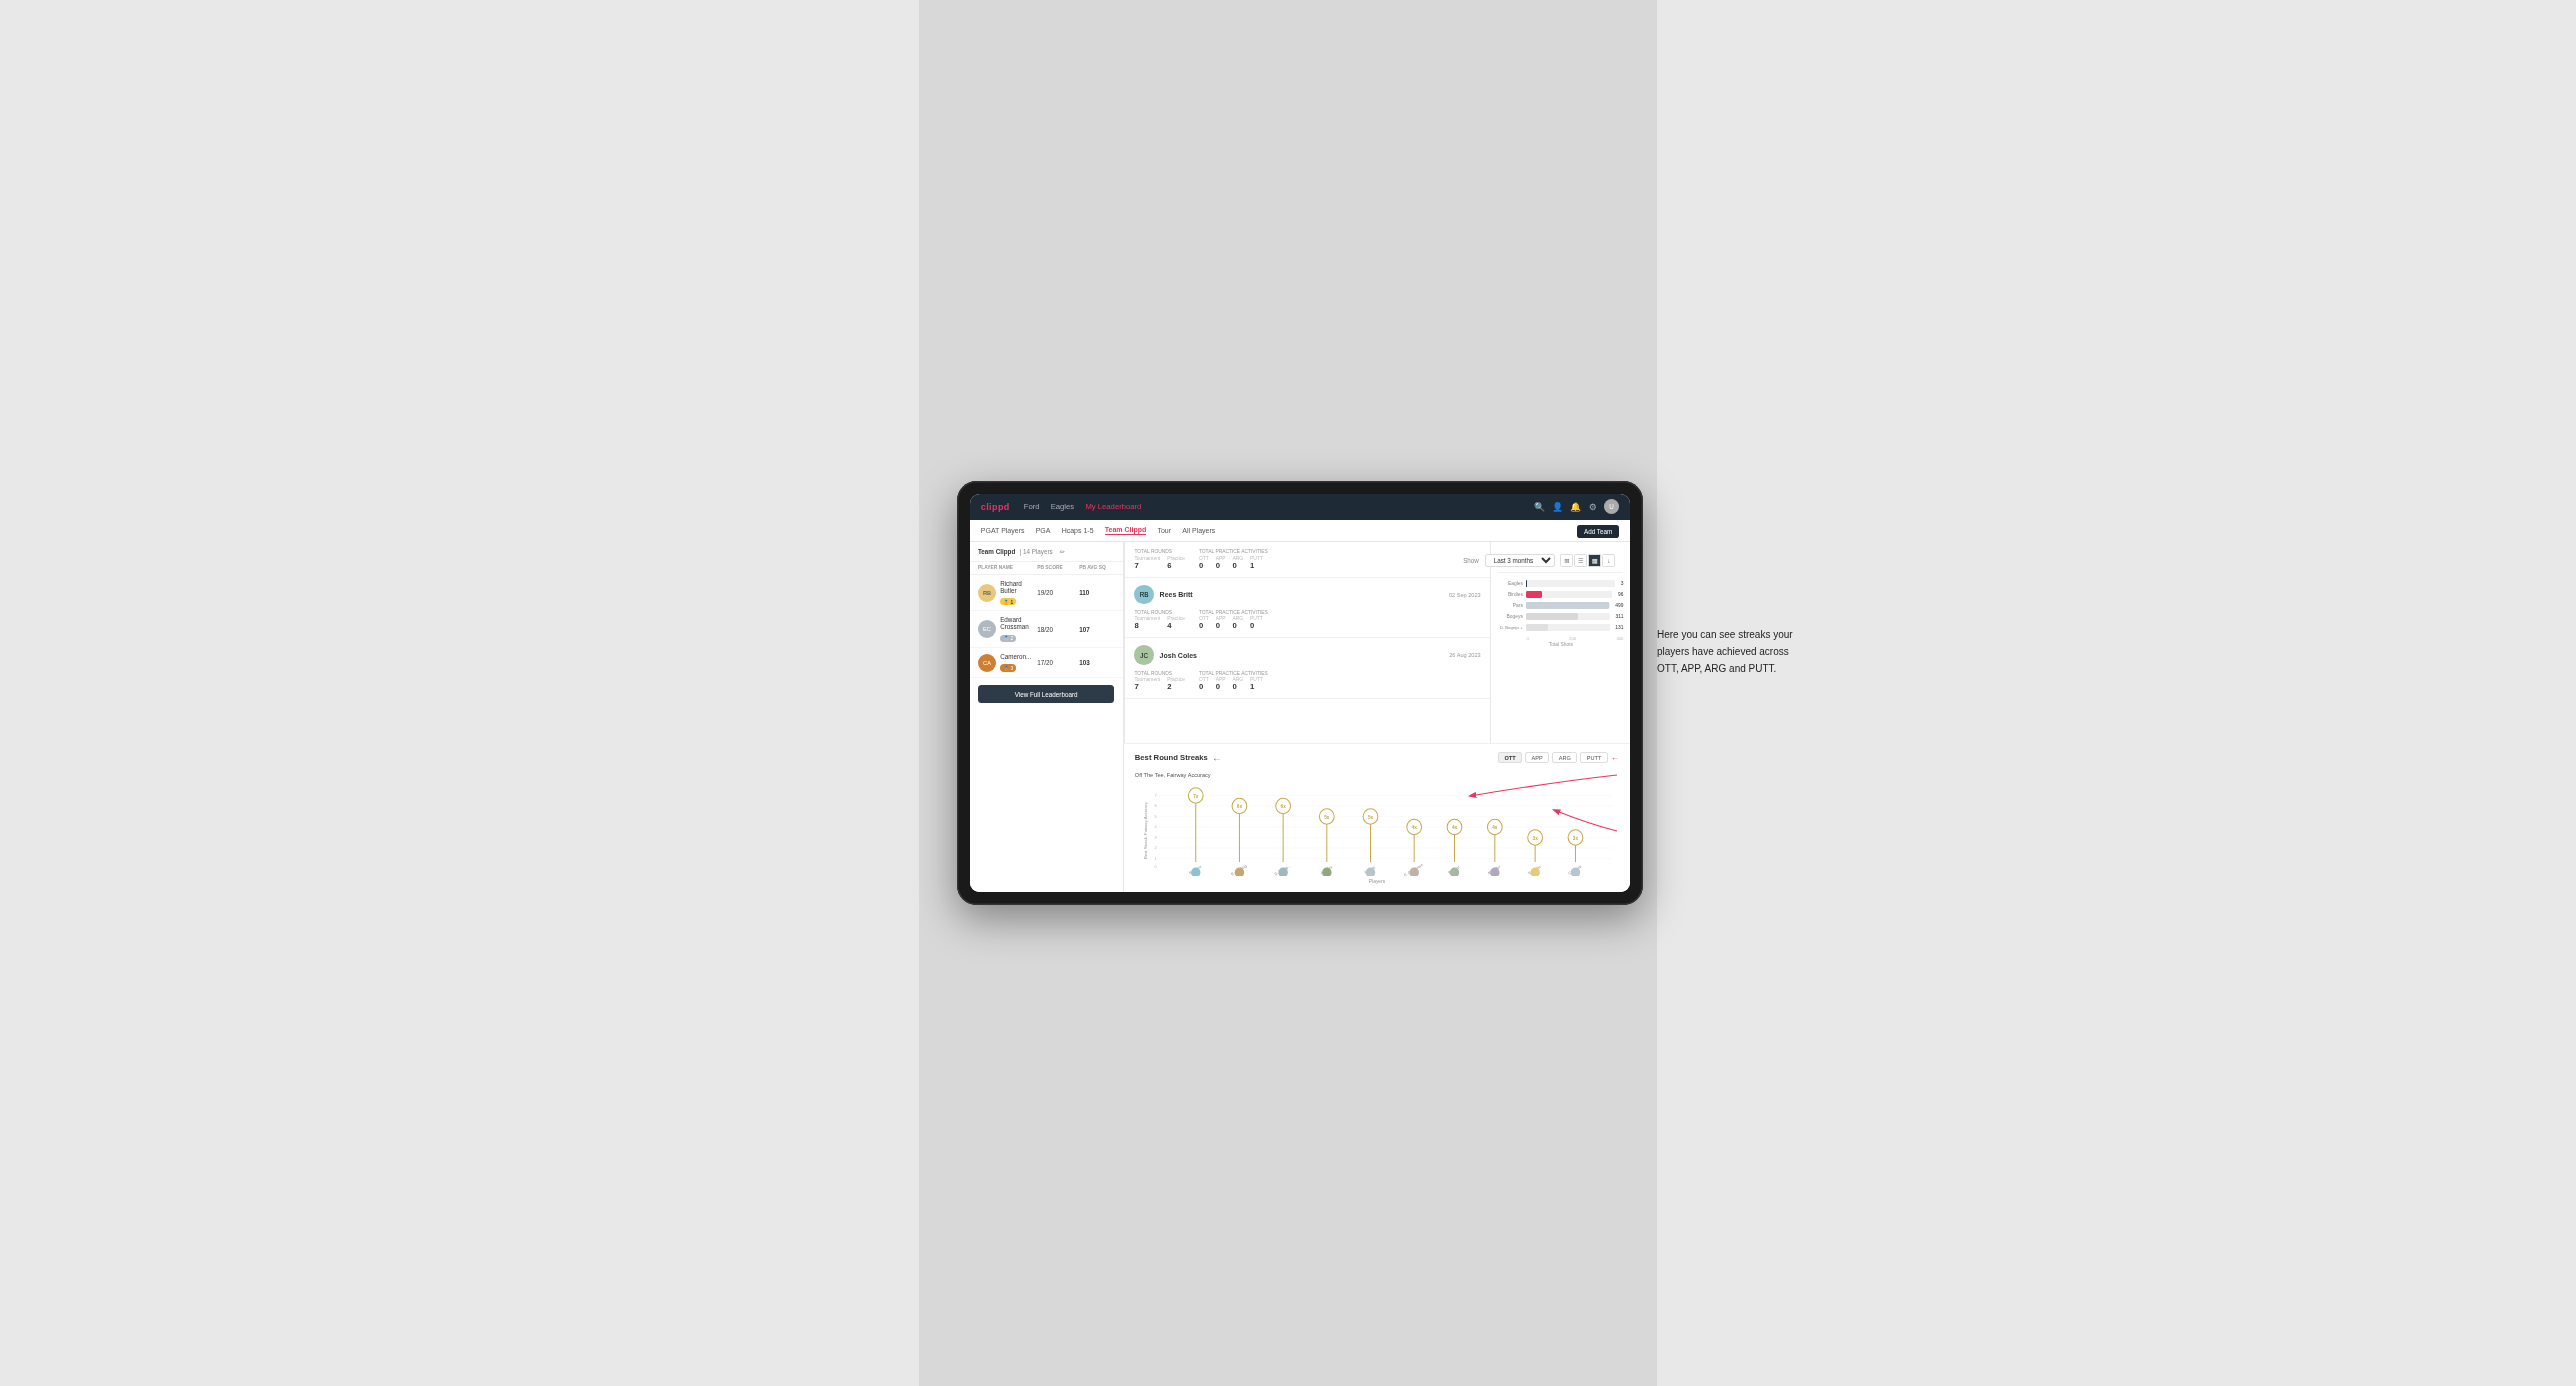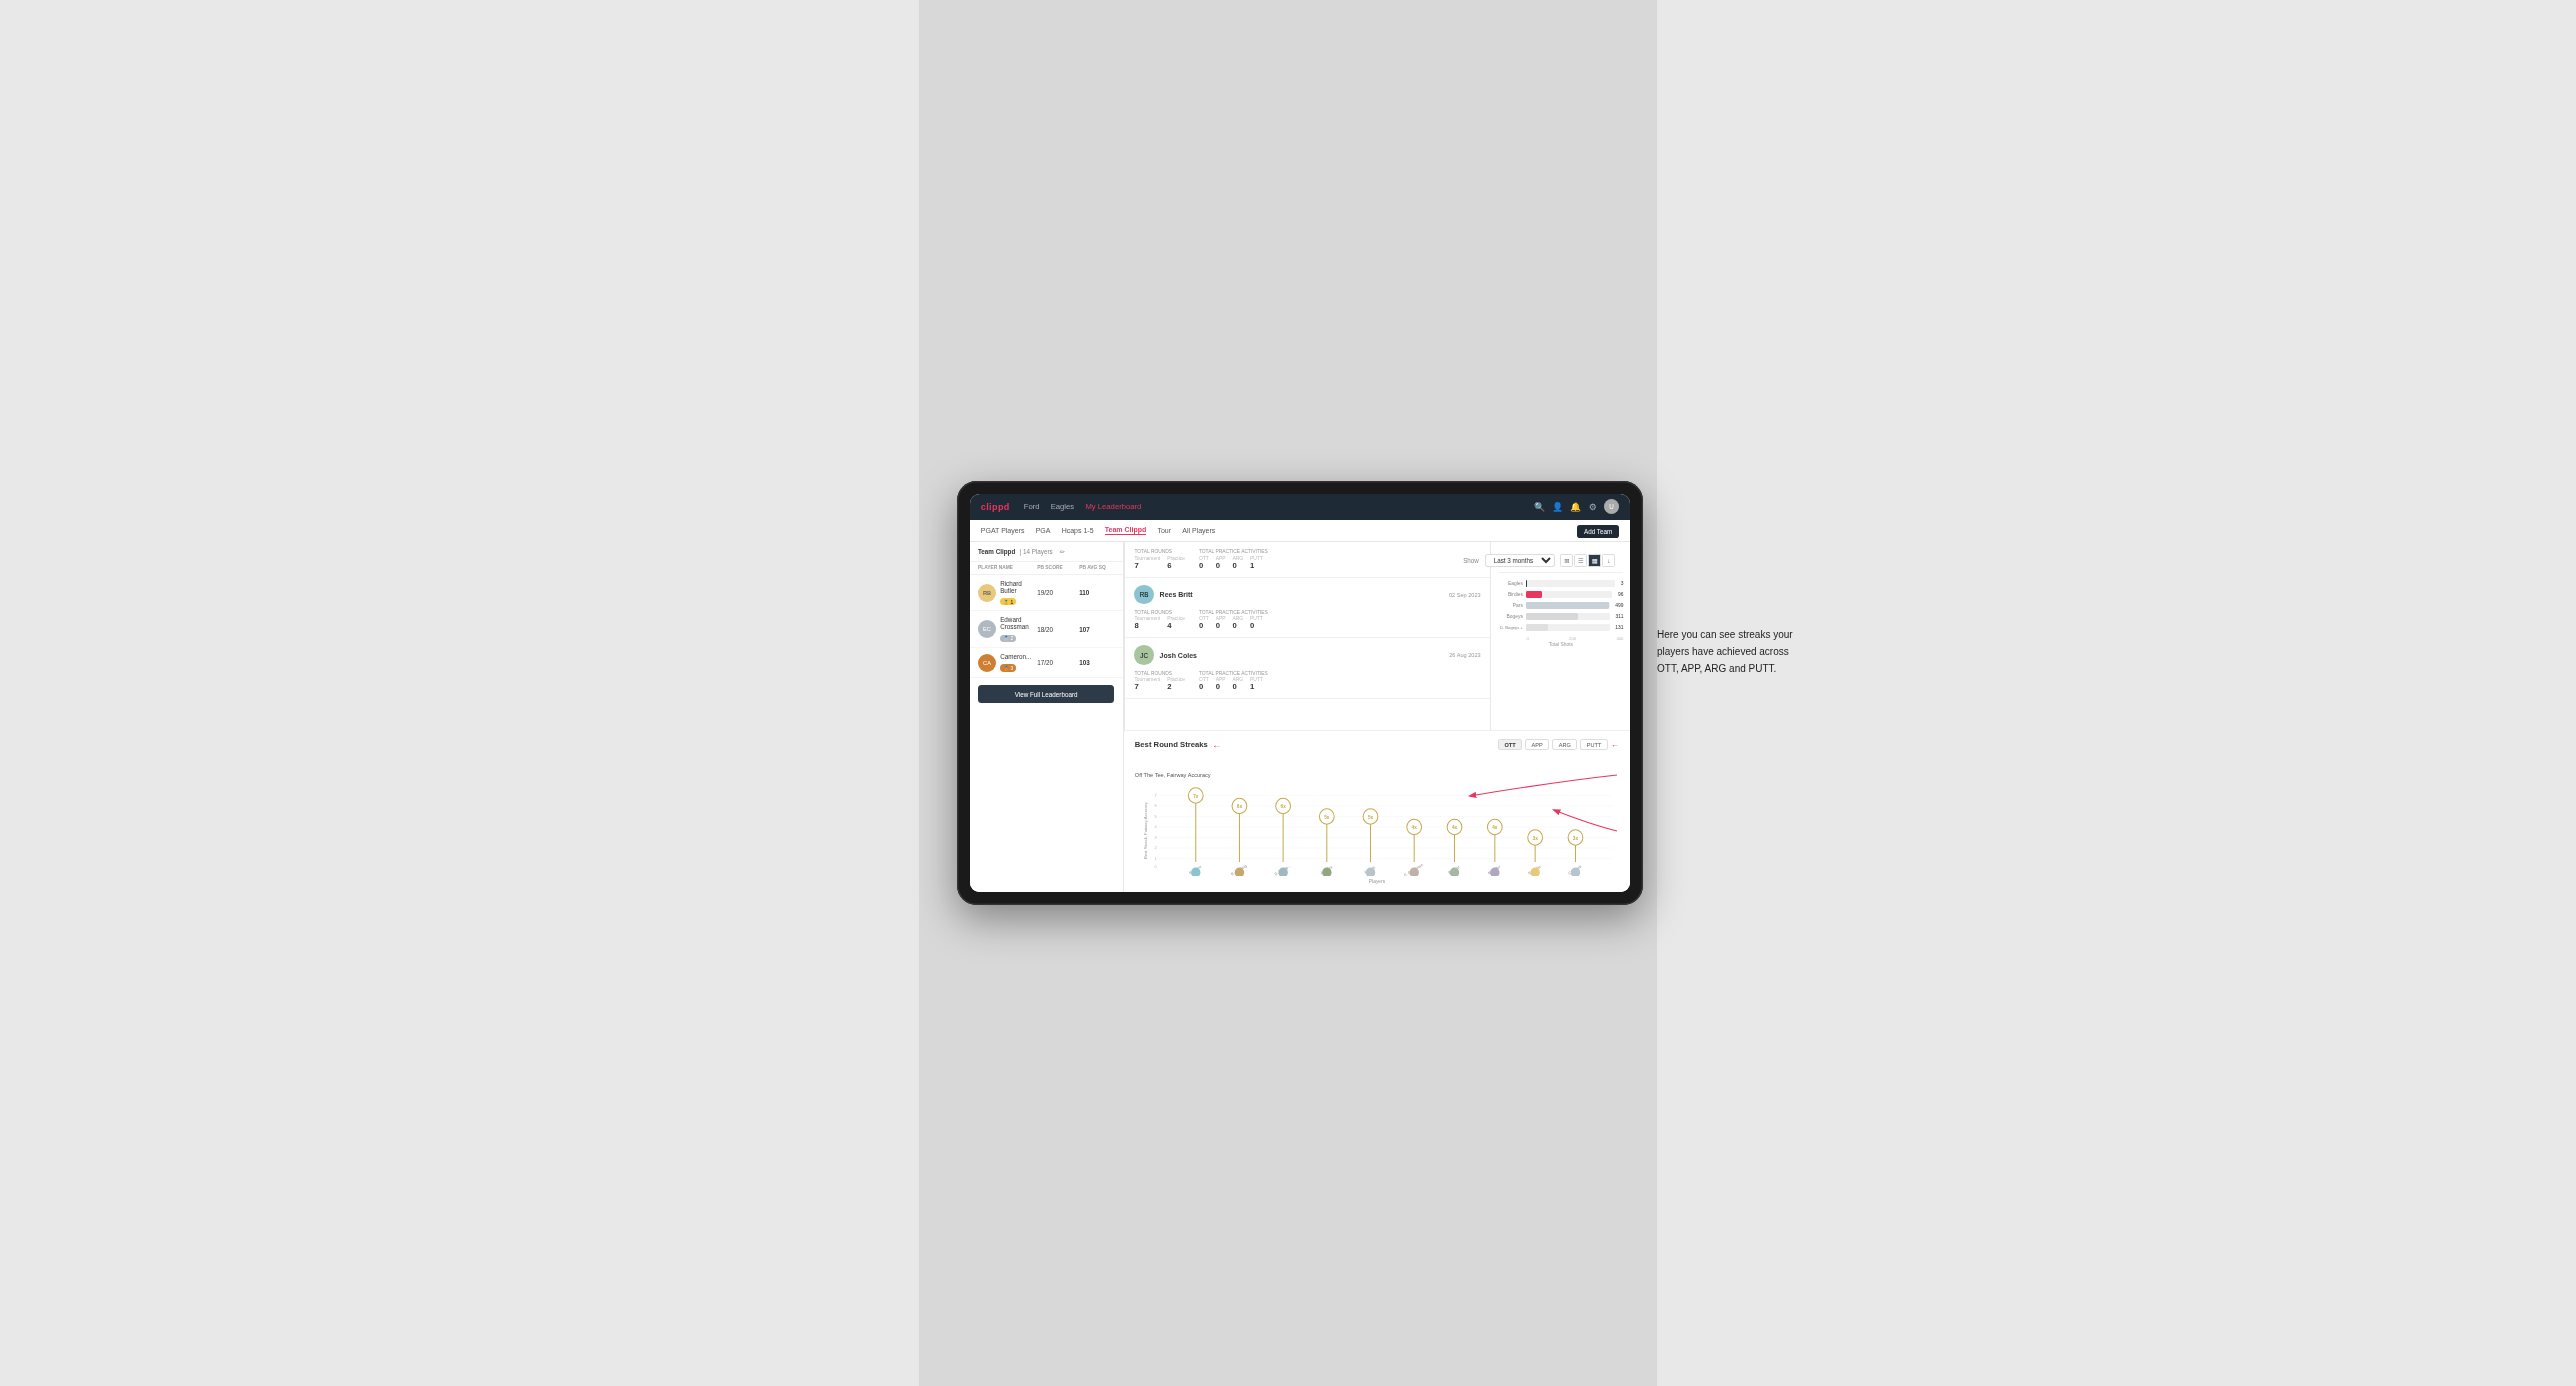--- a/index.html
+++ b/index.html
@@ -381,21 +381,21 @@
     
     .bottom-section {
       background: #fff;
       border-top: 1.4px solid #f0f0f0;
       padding: 8.4px 11.2px;
     }
     .section-header {
       display: flex;
       align-items: center;
       justify-content: space-between;
-      margin-bottom: 22px;
+      margin-bottom: 9px;
     }
     .section-title {
       font-size: 7.7px;
       font-weight: 600;
       color: #333;
       display: flex;
       align-items: center;
       gap: 4.2px;
     }
     .arrow-indicator {

